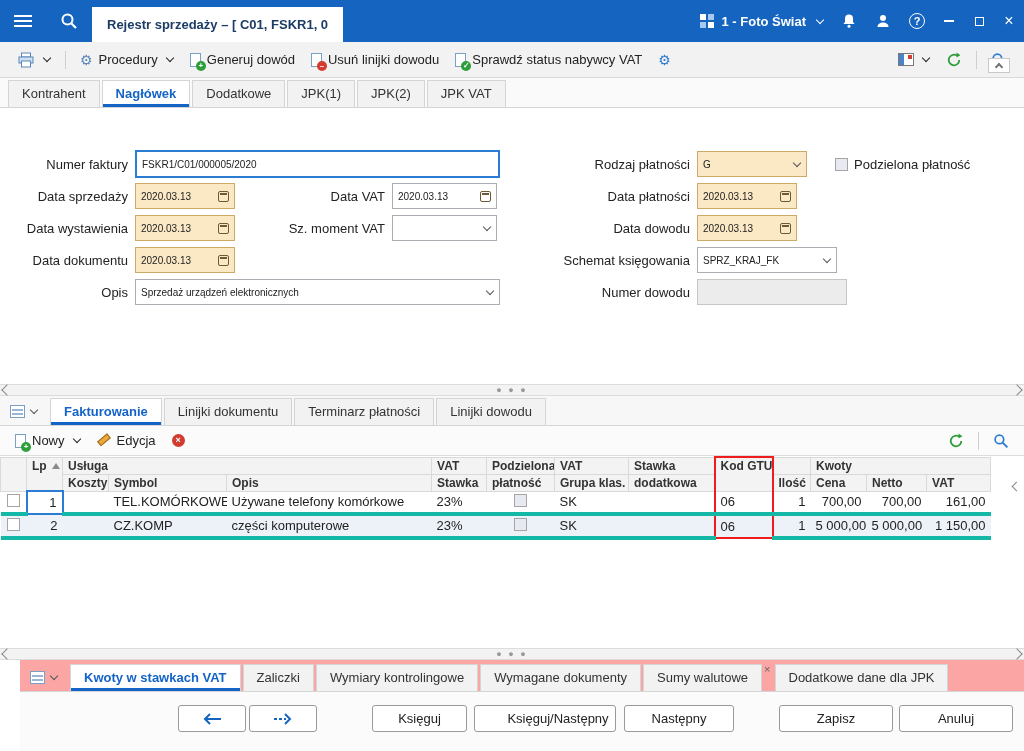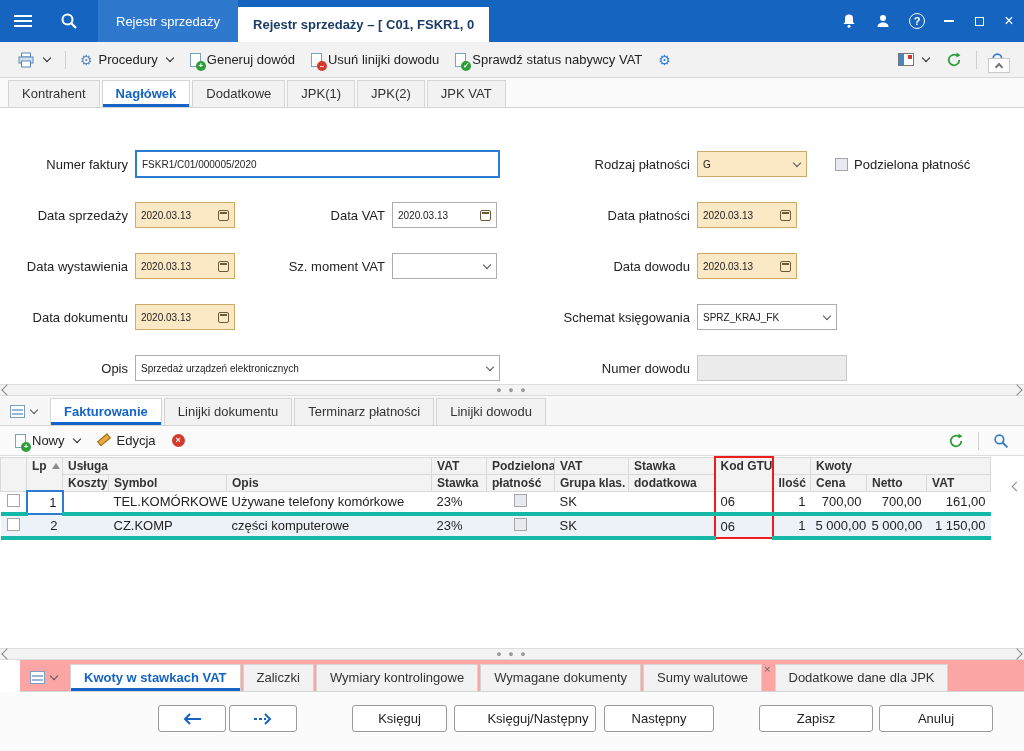--- a/index.html
+++ b/index.html
@@ -48,21 +48,21 @@
   .tab { padding:5px 13px 6px; border:1px solid #d5d5d5; border-bottom:none; background:#f2f2f2; margin-right:2px; font-size:13px; color:#333; cursor:pointer; white-space:nowrap; }
   .tab.active { background:#fff; color:#1464c8; font-weight:bold; box-shadow:inset 0 -3px 0 #1464c8; }
   .strip-iconbtn { display:inline-flex; align-items:center; gap:3px; padding:4px 6px 7px 2px; margin-right:6px; cursor:pointer; color:#555; }
   .icon-view { width:15px; height:13px; border:1px solid #7aa0c4; background:#fff; position:relative; display:inline-block; }
   .icon-view::before { content:""; position:absolute; left:1px; right:1px; top:3px; height:1.5px; background:#9ab6d4; }
   .icon-view::after { content:""; position:absolute; left:1px; right:1px; top:7px; height:1.5px; background:#9ab6d4; }
   .tab-close { font-size:11px; color:#666; align-self:flex-start; margin:3px 4px 0 0; cursor:pointer; }
 
   
   .formarea { height:276px; background:#fff; display:flex; padding-top:40px; flex:0 0 auto; }
-  .fcol { display:flex; flex-direction:column;justify-content:space-between; }
+  .fcol { display:flex; flex-direction:column; }
   .fcol.left { width:545px; }
   .fcol.right { flex:1; }
   .frow { display:flex; align-items:center; height:32px; }
   .flabel { display:inline-block; text-align:right; margin-right:7px; color:#222; white-space:nowrap; }
   .wl { width:128px; } .wm { width:150px; } .wr { width:145px; }
   .field { height:22px; border:1px solid #abadb3; background:#fff; display:inline-flex; align-items:center; padding:12px 5px; font-size:10px; white-space:nowrap; cursor:text; }
   .field .val { flex:1; overflow:hidden; }
   .field.tan { background:#fbe8c5; border-color:#cdaa66; }
   .field.focus { border:2px solid #2b7cd3; }
   .field.disabled { background:#ececec; border-color:#c6c6c6; cursor:default; }
@@ -100,21 +100,21 @@
   th.gtu { border-left:2px solid #ee1c1c; border-right:2px solid #ee1c1c; border-top:2px solid #ee1c1c; }
   td.gtu { border-left:2px solid #ee1c1c; border-right:2px solid #ee1c1c; }
   tr.lastrow td.gtu { border-bottom:2px solid #ee1c1c; }
   td.lp-focus { border:2px solid #2b7cd3; background:#fff; text-align:right; }
   td.lp-tan { background:#fbe7bb; text-align:right; }
   .tri-up { display:inline-block; width:0; height:0; border-left:4px solid transparent; border-right:4px solid transparent; border-bottom:6px solid #8a8a8a; margin-left:5px; vertical-align:middle; }
   .colchooser { position:absolute; right:4px; top:22px; color:#888; cursor:pointer; }
   .carrow { width:7px; height:7px; display:inline-block; border-right:1.6px solid #888; border-bottom:1.6px solid #888; transform:rotate(135deg); }
 
   
-  .footer { height:59px; background:#fbfbfb; display:flex; align-items:flex-start; padding:13px 0 0 158px; flex:0 0 auto; }
+  .footer { height:59px; background:#fbfbfb; display:flex; align-items:flex-start; padding:13px 0 0 158px; flex:0 0 auto;margin-left:20px; }
   .btn { height:27px; background:#fff; border:1px solid #9a9a9a; border-radius:3px; font-size:13px; color:#222; padding:0 10px; cursor:pointer; display:inline-flex; align-items:center; justify-content:center; font-family:inherit; }
   .navbtn { width:68px; }
   .mL3{margin-left:3px;} .mL55{margin-left:55px;} .mL7{margin-left:7px;} .mL8{margin-left:8px;} .mL45{margin-left:45px;} .mL6{margin-left:6px;}
   .wK{width:95px;} .wKN{width:142px;padding-left:36px;} .wN{width:110px;} .wZ{width:114px;} .wA{width:114px;}
 </style>
 </head>
 <body>
 
 <div class="window">
 
@@ -125,27 +125,34 @@
           <i></i>
           <i></i>
         </span>
     </div>
     <div class="tb-iconbtn">
       <svg width="18" height="18" viewBox="0 0 18 18">
           <circle cx="7.5" cy="7.5" r="5" fill="none" stroke="#fff" stroke-width="2"></circle>
           <line x1="11.5" y1="11.5" x2="16" y2="16" stroke="#fff" stroke-width="2.2"></line>
         </svg>
     </div>
-    <div class="tb-tab bg">
-      <span>Rejestr sprzedaży</span>
-    </div>
     <div class="tb-tab active">
       <span>Rejestr sprzedaży – [ C01, FSKR1, 0</span>
     </div>
     <div class="tb-spacer"></div>
+    <div class="tb-company">
+      <span class="appsgrid">
+          <i></i>
+          <i></i>
+          <i></i>
+          <i></i>
+        </span>
+      <span>1 - Foto Świat</span>
+      <span class="cv"></span>
+    </div>
     <div class="tb-small">
       <svg width="16" height="16" viewBox="0 0 16 16">
           <path d="M8 1.5a4 4 0 0 0-4 4v3.4L2.5 11h11L12 8.9V5.5a4 4 0 0 0-4-4z" fill="#fff"></path>
           <circle cx="8" cy="13.2" r="1.5" fill="#fff"></circle>
         </svg>
     </div>
     <div class="tb-small">
       <svg width="16" height="16" viewBox="0 0 16 16">
           <circle cx="8" cy="5" r="3" fill="#fff"></circle>
           <path d="M2.5 14c0-3 2.5-4.5 5.5-4.5S13.5 11 13.5 14z" fill="#fff"></path>

